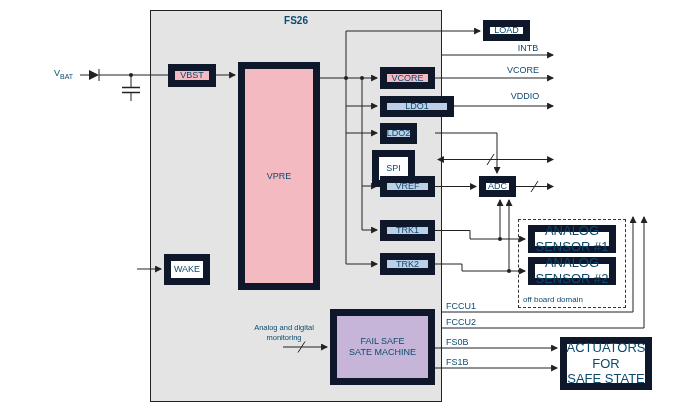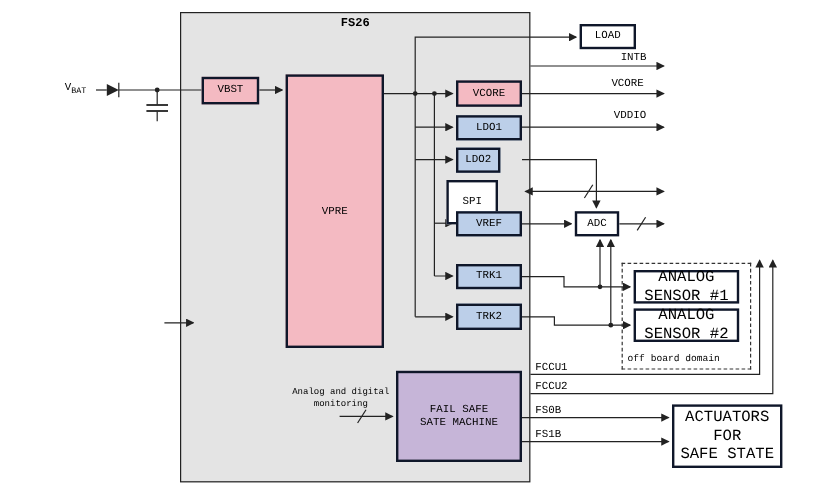--- a/index.html
+++ b/index.html
@@ -1,23 +1,23 @@
 <!DOCTYPE html>
 <html style="--pink: #f4bac2; --blue: #bccfe9; --purple: #c6b5d8; --chip_bg: #e4e4e4;"><head>
 <meta charset="utf-8">
 <style>
   html,body{margin:0;padding:0;background:#fff}
   .stage{position:relative;width:698px;height:419px;background:#fff;overflow:hidden;
-         font-family:Liberation Mono, monospace;color:#000000}
+         font-family:Liberation Sans, sans-serif;color:#0c4a6e}
   .chip{position:absolute;left:150px;top:10px;width:292px;height:392px;
         background:var(--chip_bg,#e4e4e4);border:1px solid #222;box-sizing:border-box}
   .chip-title{position:absolute;left:0;top:4px;width:100%;text-align:center;
         font-weight:bold;font-size:10px}
   .wires{position:absolute;left:0;top:0}
-  .box{position:absolute;border:2px solid #0f172a;background:#fff;box-sizing:border-box;
+  .box{position:absolute;border:7px solid #0f172a;background:#fff;box-sizing:border-box;
        display:flex;flex-direction:column;align-items:center;justify-content:center;
        font-size:9px;line-height:1.2;text-align:right}
   .pink{background:var(--pink,#f4bac2)}
   .blue{background:var(--blue,#bccfe9)}
   .purple{background:var(--purple,#c6b5d8)}
   .dashed{position:absolute;border:1px dashed #333;box-sizing:border-box;background:transparent}
   .offlabel{position:absolute;left:4px;bottom:3px;font-size:8px;white-space:nowrap}
   .fs8{font-size:13px}
   .lbl{position:absolute;font-size:9px;white-space:nowrap}
   .small{font-size:7.5px;line-height:1.3;text-align:center;white-space:normal}
@@ -141,26 +141,27 @@
       <g>
         <path d="M283 347 H327" marker-end="url(#ah)"></path>
         <path d="M298 352.5 L305 341.5"></path>
       </g>
     </g>
   </svg>
 
   <div class="box pink" style="left:168px;top:64px;width:48px;height:23px">VBST</div>
   <div class="box pink" style="left:238px;top:62px;width:82px;height:228px">VPRE</div>
   <div class="box pink" style="left:380px;top:67px;width:55px;height:22px">VCORE</div>
-  <div class="box blue" style="left:380px;top:96px;width:55px;height:21px">LDO1</div>
+  <div class="box blue" style="left:380px;top:96px;width:74px;height:21px">LDO1</div>
   <div class="box blue" style="left:380px;top:123px;width:37px;height:21px">LDO2</div>
   <div class="box" style="left:372px;top:150px;width:43px;height:37px">SPI</div>
   <div class="box blue" style="left:380px;top:176px;width:55px;height:21px">VREF</div>
   <div class="box blue" style="left:380px;top:220px;width:55px;height:21px">TRK1</div>
   <div class="box blue" style="left:380px;top:253px;width:55px;height:22px">TRK2</div>
+  <div class="box" style="left:164px;top:254px;width:46px;height:31px">WAKE</div>
   <div class="box purple" style="left:330px;top:309px;width:105px;height:76px">
     <span>FAIL SAFE</span>
     <span>SATE MACHINE</span>
   </div>
 
   <div class="box" style="left:483px;top:20px;width:47px;height:21px">LOAD</div>
   <div class="box" style="left:479px;top:176px;width:37px;height:21px">ADC</div>
   <div class="box fs8" style="left:528px;top:225px;width:88px;height:28px">
     <span>ANALOG</span>
     <span>SENSOR #1</span>

